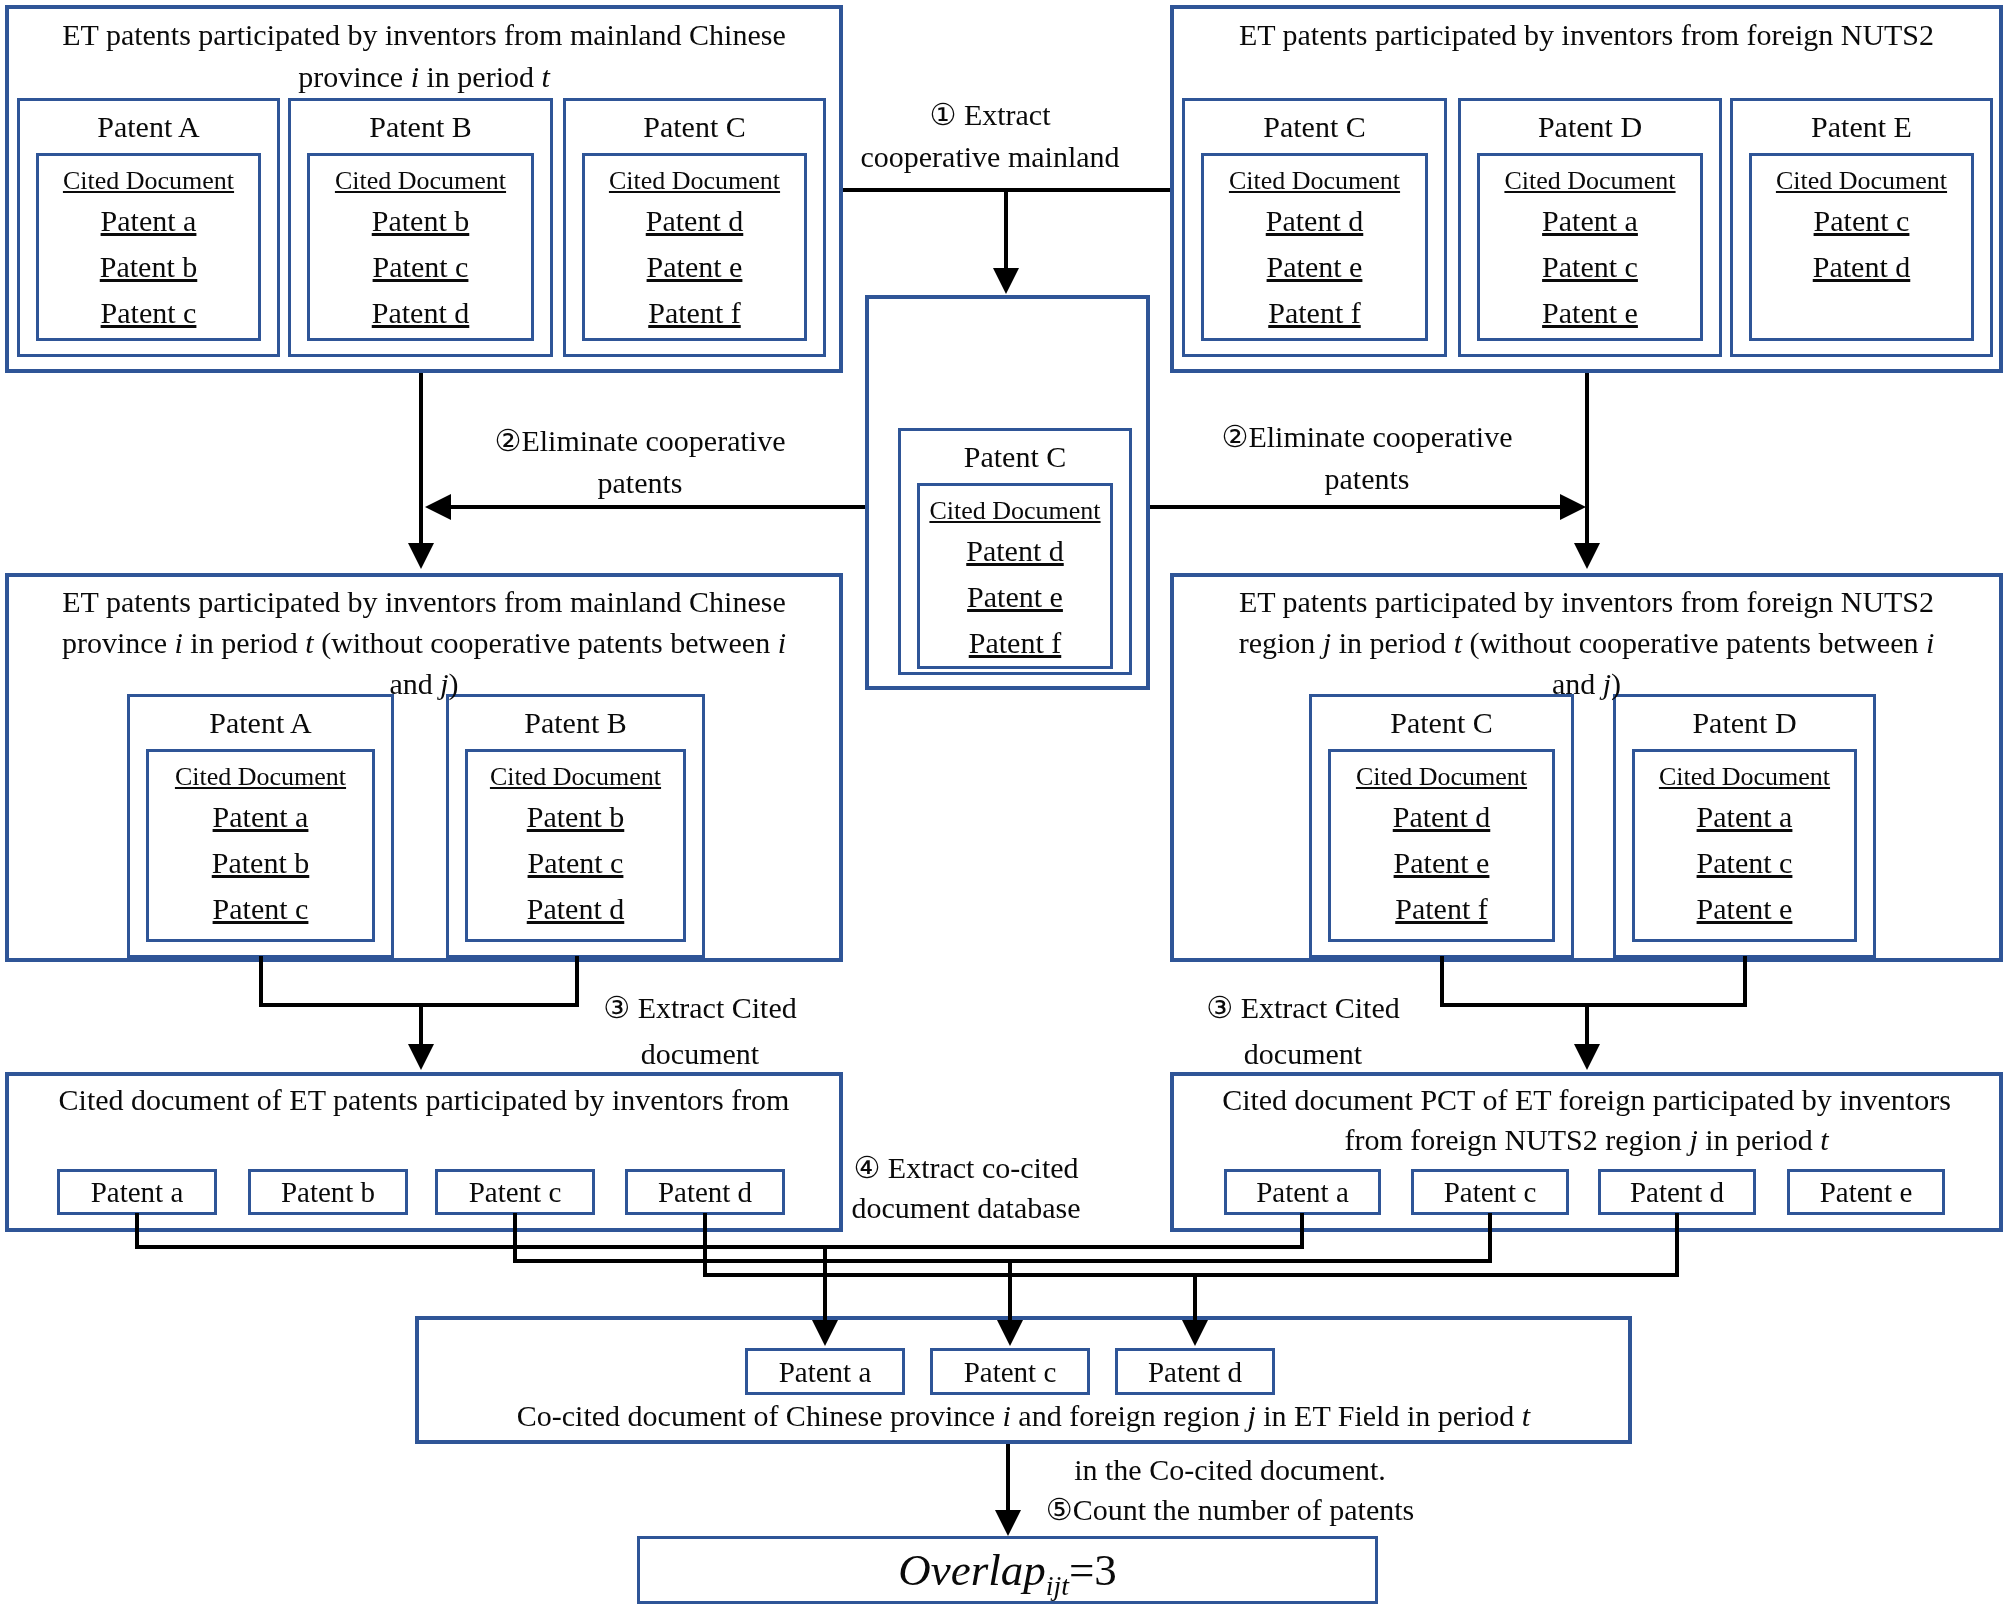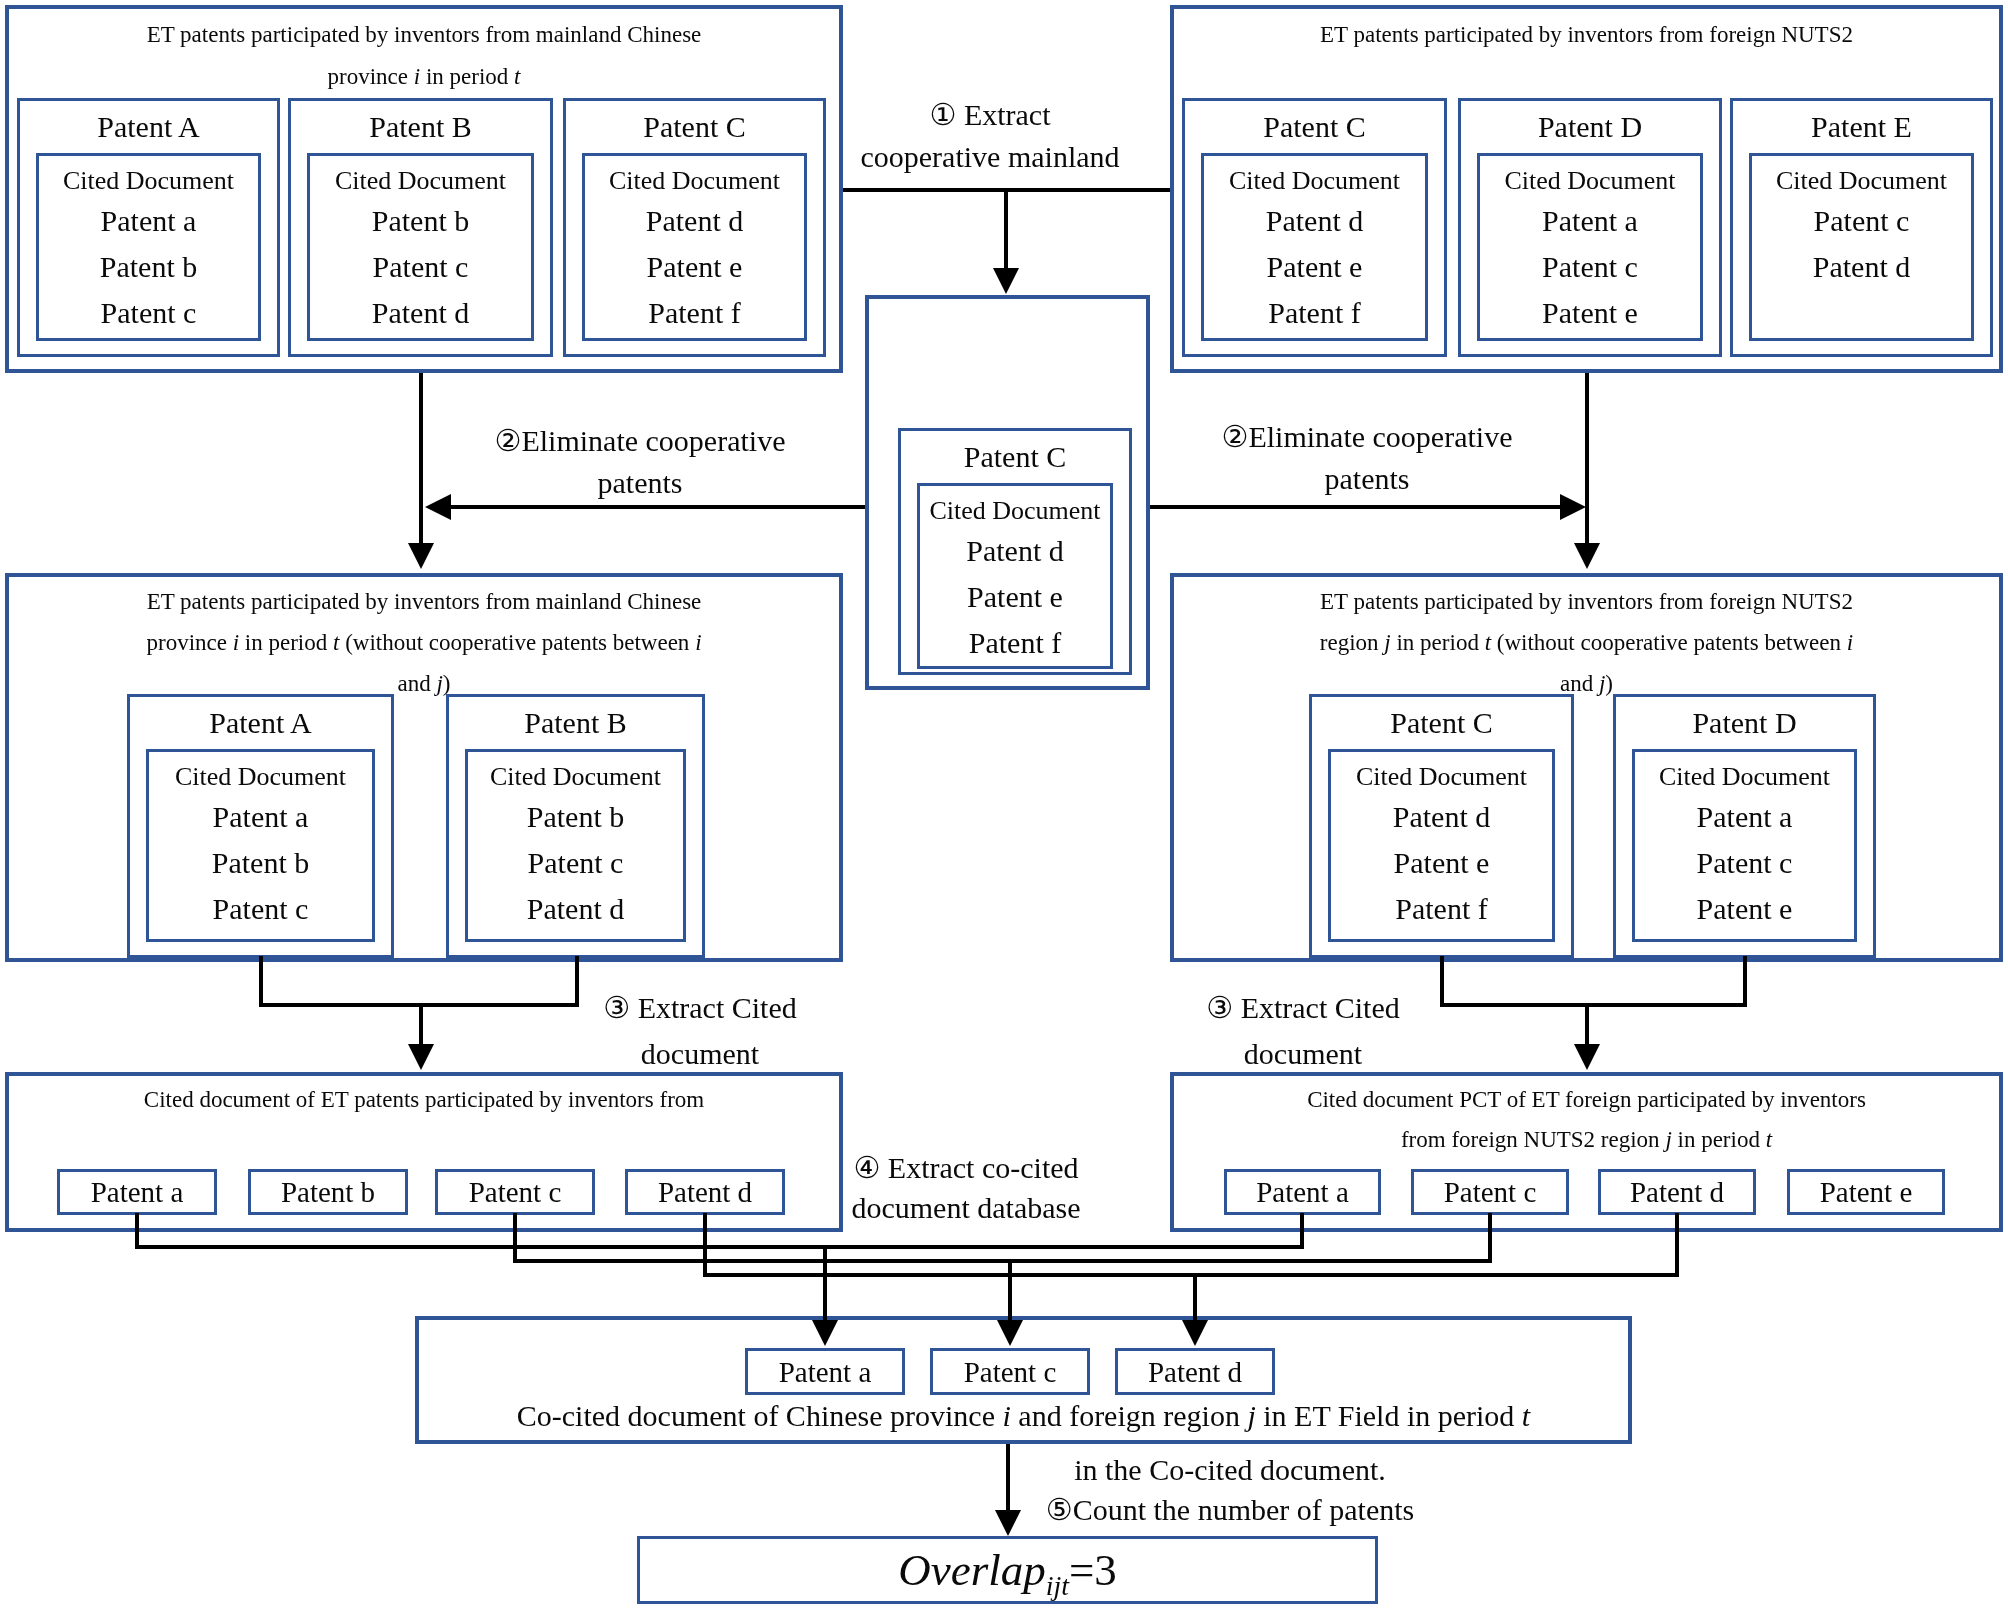--- a/index.html
+++ b/index.html
@@ -7,32 +7,32 @@
   #canvas {
     position:relative; width:2008px; height:1611px; background:var(--bg);
     font-family:"Liberation Serif","DejaVu Serif","DejaVu Sans",serif;
     color:#0a0a0a; overflow:hidden;
   }
   .region {
     position:absolute; border:4px solid var(--blue); background:var(--bg);
     box-sizing:border-box; z-index:1;
   }
   .big-title {
-    position:absolute; text-align:center; font-size:23px; line-height:42px;
+    position:absolute; text-align:center; font-size:30px; line-height:42px;
     z-index:3;
   }
   .big-title > div, .label > div { white-space:nowrap; }
   .patent-card {
     position:absolute; border:3px solid var(--blue); background:var(--bg);
     box-sizing:border-box; display:flex; flex-direction:column; z-index:2;
   }
   .patent-name { text-align:center; font-size:30px; line-height:44px; margin-top:4px; }
   .cited-box {
     border:3px solid var(--blue); margin:4px 16px 13px 16px; flex:1;
-    text-align:center; box-sizing:border-box;
+    text-align:center; box-sizing:border-box;text-decoration:underline;
   }
   .cited-title { font-size:26px; line-height:34px; margin-top:8px; }
   .cited-items { font-size:30px; }
   .cited-items > div { line-height:46px; white-space:nowrap; }
   .small-box {
     position:absolute; border:3px solid var(--blue); background:var(--bg);
     box-sizing:border-box; text-align:center; font-size:29px; line-height:40px;
     z-index:2; display:flex; align-items:center; justify-content:center;
   }
   .label {

